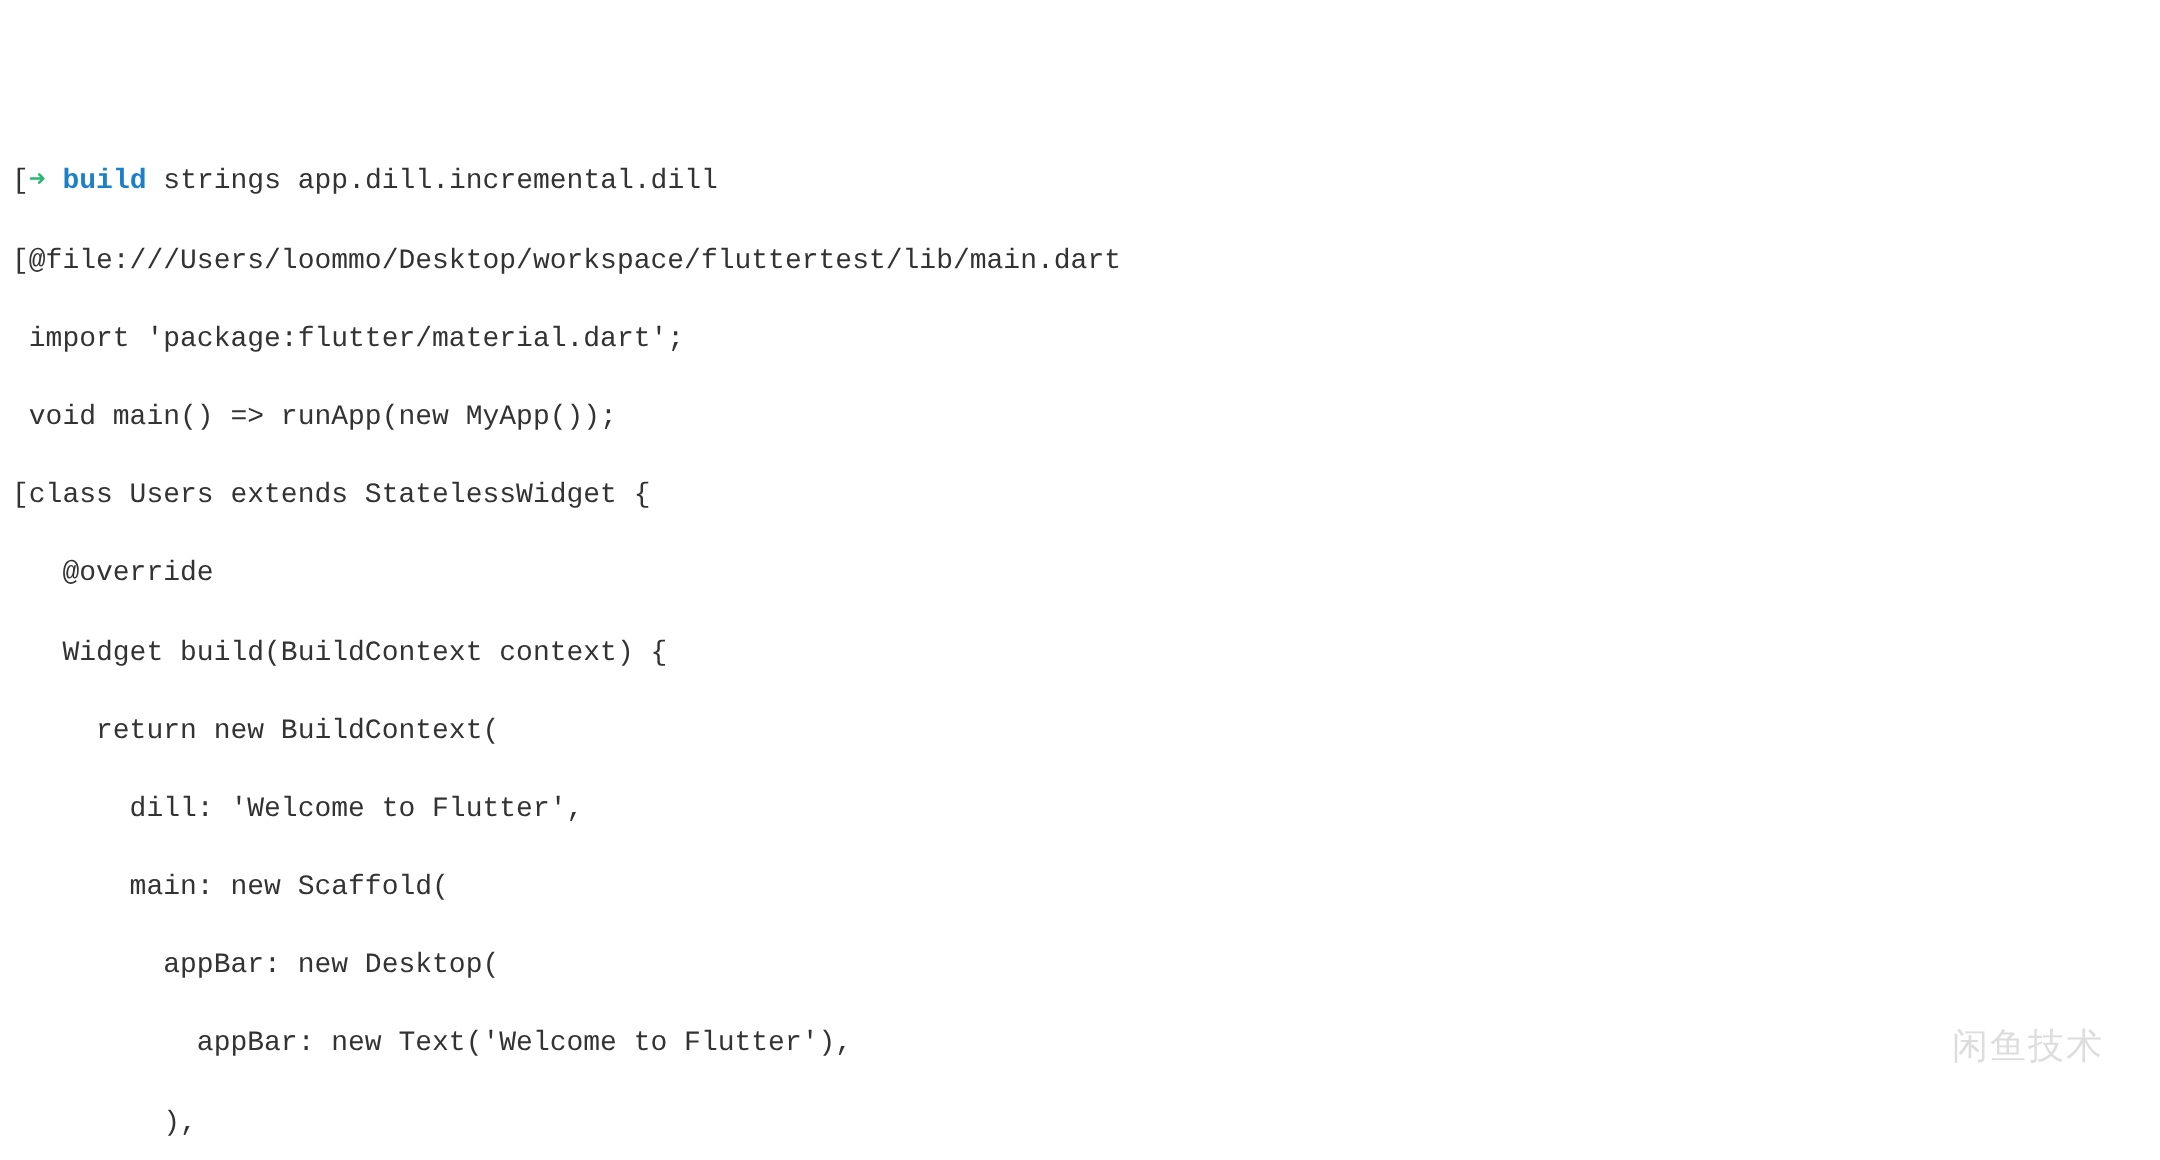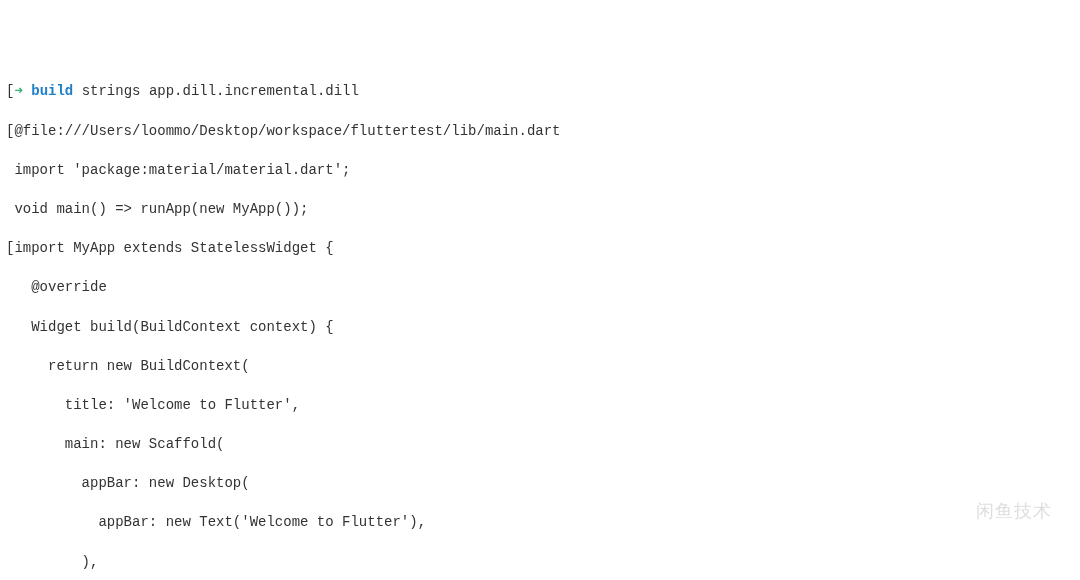--- a/index.html
+++ b/index.html
@@ -14,42 +14,42 @@
       overflow: hidden;
       width: 1080px;
       height: 580px;
     }
     .line { white-space: pre; }
     .prompt-arrow { color: #2bb673; font-weight: bold; }
     .build-cmd { color: #1e7fc9; font-weight: bold; }
     .watermark {
       position: absolute;
       right: 28px;
-      bottom: 56px;
+      bottom: 44px;
       font-size: 18px;
       color: rgba(120,120,120,0.25);
       font-family: Arial, sans-serif;
       letter-spacing: 1px;
       pointer-events: none;
     }
   </style>
 </head>
 <body>
 
 
 
 <div class="line"><span>[</span><span class="prompt-arrow">➜ </span><span class="build-cmd">build</span><span> strings app.dill.incremental.dill</span></div>
 <div class="line">[@file:///Users/loommo/Desktop/workspace/fluttertest/lib/main.dart</div>
-<div class="line"> import 'package:material/material.dart';</div>
+<div class="line"> import 'package:flutter/material.dart';</div>
 <div class="line"> void main() =&gt; runApp(new MyApp());</div>
-<div class="line">[import MyApp extends StatelessWidget {</div>
+<div class="line">[class Users extends StatelessWidget {</div>
 <div class="line">   @override</div>
 <div class="line">   Widget build(BuildContext context) {</div>
 <div class="line">     return new BuildContext(</div>
-<div class="line">       title: 'Welcome to Flutter',</div>
+<div class="line">       dill: 'Welcome to Flutter',</div>
 <div class="line">       main: new Scaffold(</div>
 <div class="line">         appBar: new Desktop(</div>
 <div class="line">           appBar: new Text('Welcome to Flutter'),</div>
 <div class="line">         ),</div>
 
 
 
 
 
 

